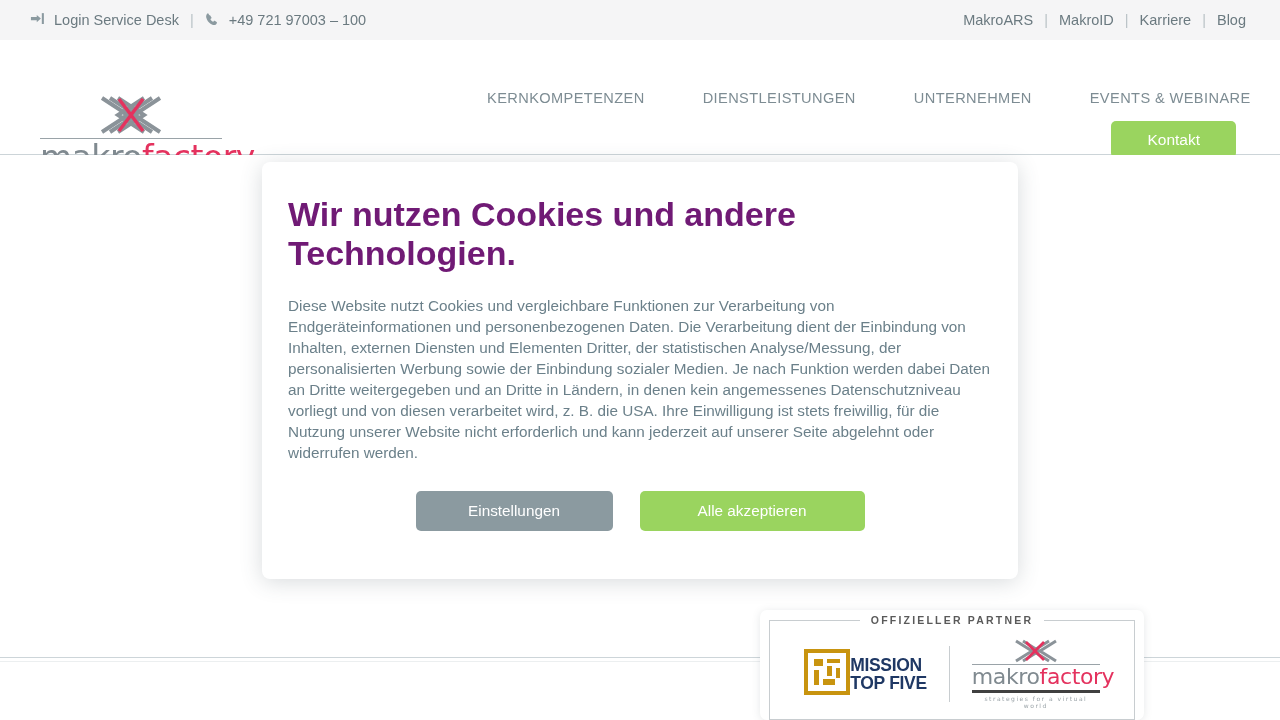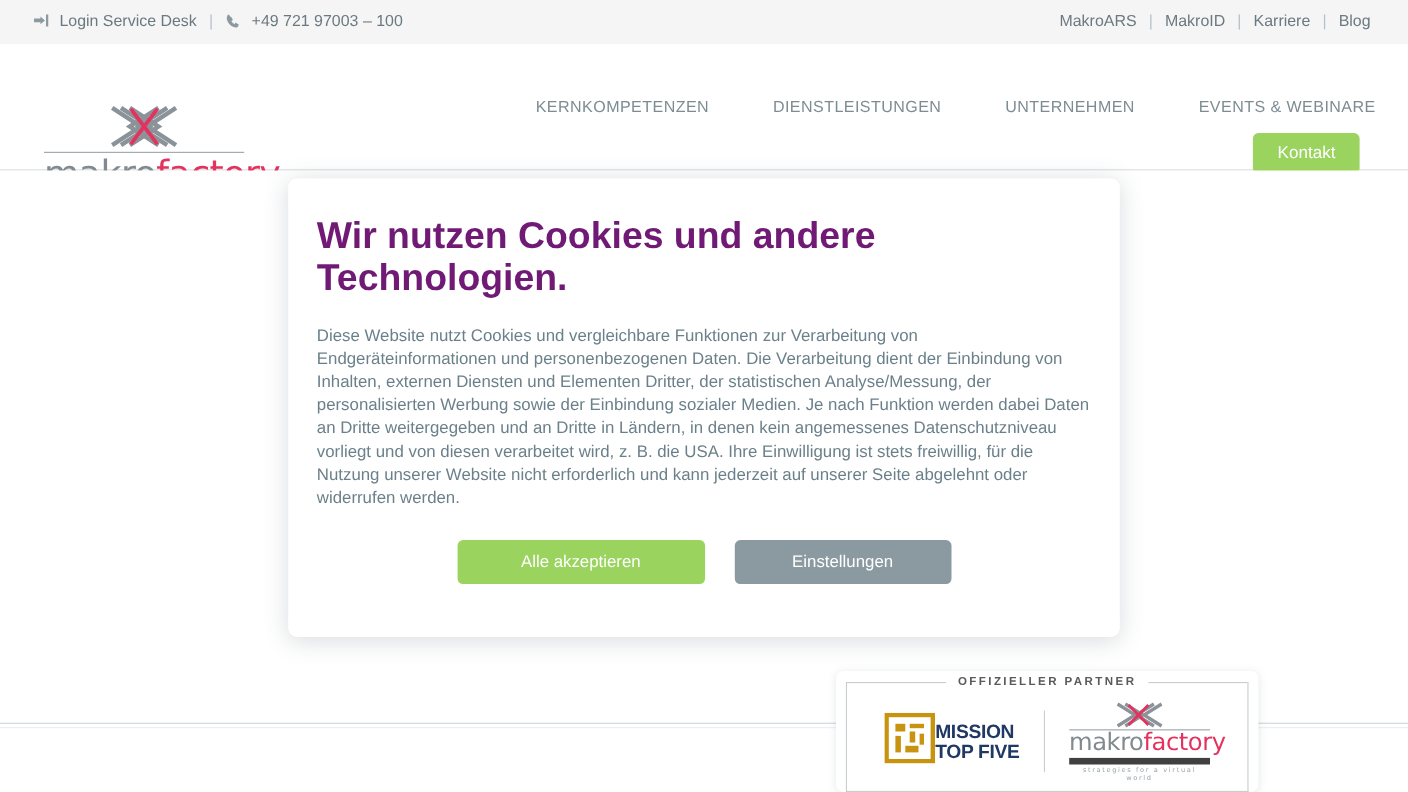--- a/index.html
+++ b/index.html
@@ -85,21 +85,21 @@
     padding: 0 21px;
   }
   .kontakt-btn {
     position: absolute;
     right: 44px;
     top: 81px;
     background: #9ad45f;
     color: #ffffff;
     border: none;
     border-radius: 5px;
-    padding: 0 22px;
+    padding: 0 36px;
     height: 37px;
     font-size: 15.5px;
     font-family: "Liberation Sans", sans-serif;
     cursor: pointer;
   }
 
   
   .page-body { position: relative; height: 564px; background: #ffffff; }
   .body-divider {
     position: absolute;
@@ -220,21 +220,21 @@
     color: #1f3864;
     letter-spacing: -0.3px;
   }
   .pf-divider { width: 1px; height: 56px; background: #c8cdd0; margin: 0 22px; }
   .mini-logo { width: 128px; }
   .mini-wordmark {
     font-family: "DejaVu Sans", sans-serif;
     font-size: 22px;
     line-height: 1;
     border-top: 1px solid #9aa3a8;
-    border-bottom: 6px solid #404040;
+    border-bottom: 3px solid #404040;
     padding: 1px 0 2px 0;
     text-align: center;
     letter-spacing: -0.4px;
   }
   .mini-tag {
     font-family: "DejaVu Sans", sans-serif;
     font-size: 6px;
     letter-spacing: 1.5px;
     color: #9aa3a8;
     text-align: center;
@@ -362,18 +362,18 @@
           <div class="mini-tag">strategies for a virtual world</div>
         </div>
       </div>
     </div>
   </div>
 
   <div class="cookie-dialog">
     <h1 class="cd-title">Wir nutzen Cookies und andere Technologien.</h1>
     <p class="cd-text">Diese Website nutzt Cookies und vergleichbare Funktionen zur Verarbeitung von Endgeräteinformationen und personenbezogenen Daten. Die Verarbeitung dient der Einbindung von Inhalten, externen Diensten und Elementen Dritter, der statistischen Analyse/Messung, der personalisierten Werbung sowie der Einbindung sozialer Medien. Je nach Funktion werden dabei Daten an Dritte weitergegeben und an Dritte in Ländern, in denen kein angemessenes Datenschutzniveau vorliegt und von diesen verarbeitet wird, z. B. die USA. Ihre Einwilligung ist stets freiwillig, für die Nutzung unserer Website nicht erforderlich und kann jederzeit auf unserer Seite abgelehnt oder widerrufen werden.</p>
     <div class="cd-buttons">
+      <button class="cd-btn gray">Einstellungen</button>
       <button class="cd-btn green">Alle akzeptieren</button>
-      <button class="cd-btn gray">Einstellungen</button>
     </div>
   </div>
 
 </div>
 
 </body></html>

